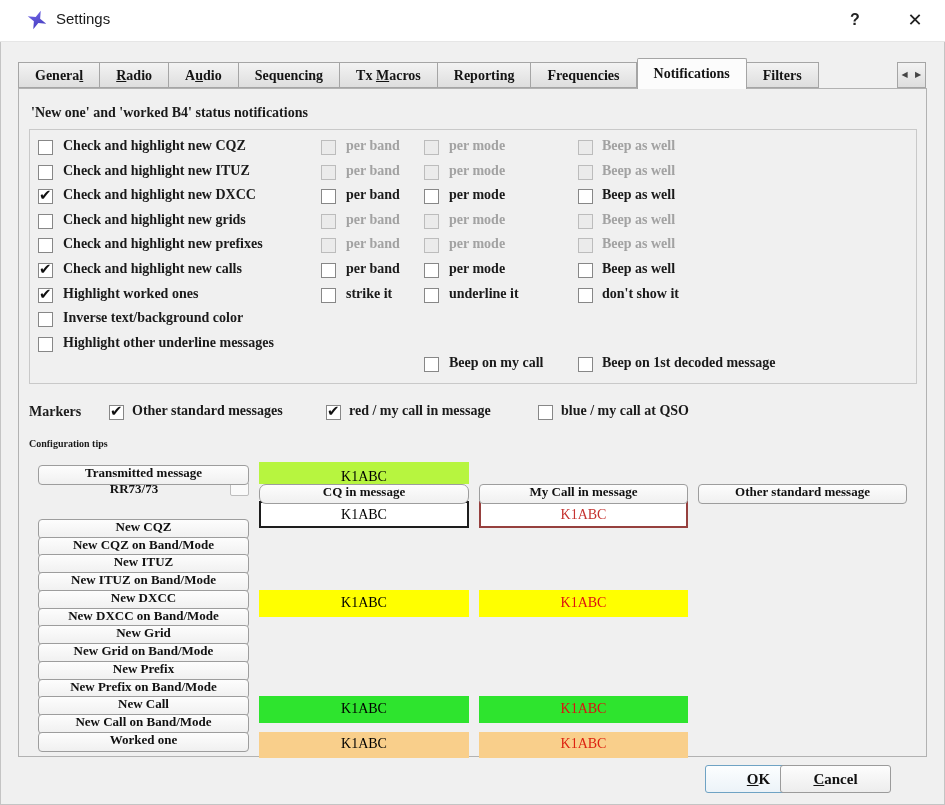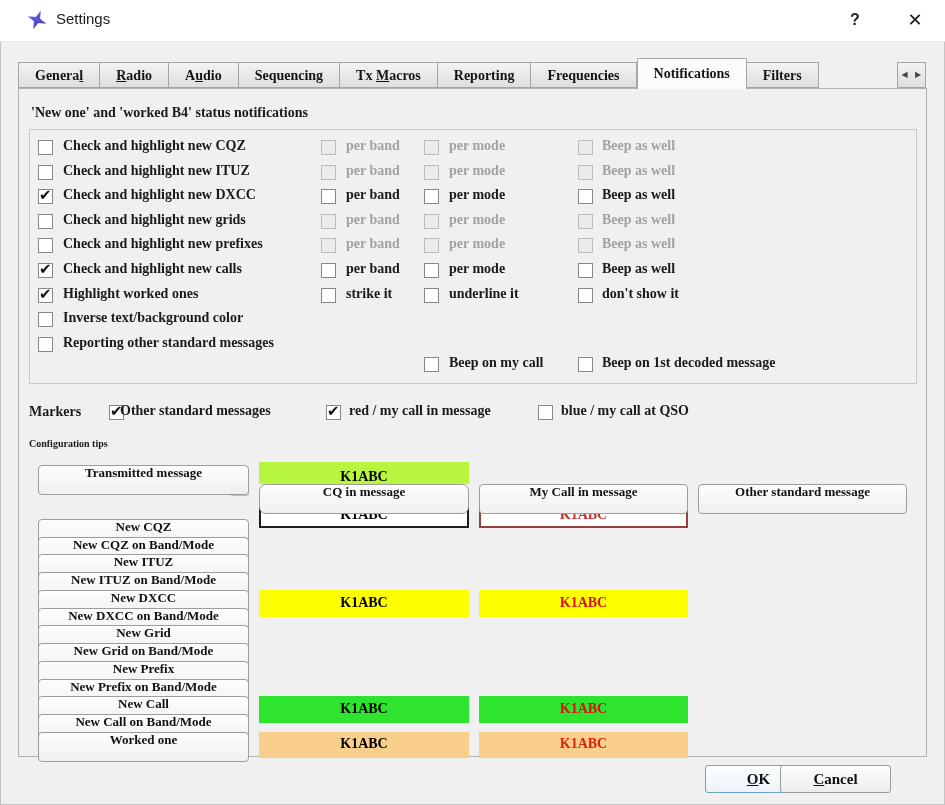--- a/index.html
+++ b/index.html
@@ -52,41 +52,41 @@
   .lab{position:absolute;top:-2px;font-size:14px;font-weight:bold;color:#1a1a1a;white-space:nowrap;}
   .lab.dis{color:#a2a2a2;}
   .pos-main.cb{left:9px;}  .pos-main.lab{left:34px;}
   .pos-c1.cb{left:292px;}  .pos-c1.lab{left:317px;}
   .pos-c2.cb{left:395px;}  .pos-c2.lab{left:420px;}
   .pos-c3.cb{left:549px;}  .pos-c3.lab{left:573px;}
 
   
   .markers{position:absolute;left:0;top:315px;width:909px;height:18px;}
   .markers .title{position:absolute;left:10px;top:0px;font-size:14px;font-weight:bold;color:#1a1a1a;}
-  .m-cb1{left:90px;} .m-l1{left:101px;}
+  .m-cb1{left:90px;} .m-l1{left:113px;}
   .m-cb2{left:307px;} .m-l2{left:330px;}
   .m-cb3{left:519px;} .m-l3{left:542px;}
   .markers .cb{top:1px;} .markers .lab{top:-1px;}
 
   
   .cfg-title{position:absolute;left:10px;top:349px;font-size:10px;font-weight:bold;color:#1a1a1a;}
-  .cfgbtn{position:absolute;height:30px;line-height:13px;text-align:center;
+  .cfgbtn{position:absolute;height:20px;line-height:13px;text-align:center;
     font-size:13px;font-weight:bold;color:#111;
     background:linear-gradient(#fdfdfd,#f0f0f0);
     border:1px solid #9d9d9d;border-radius:4px;box-sizing:border-box;
     white-space:nowrap;overflow:hidden;z-index:2;}
   .colL{left:19px;width:211px;}
   .colM{left:240px;width:210px;border-radius:7px;}
   .colR{left:460px;width:209px;}
   .colF{left:679px;width:209px;}
   .rr73{position:absolute;left:19px;width:192px;top:393px;height:15px;text-align:center;
     font-size:13px;font-weight:bold;color:#111;line-height:14px;}
   .rr73box{position:absolute;left:211px;top:393px;width:19px;height:14px;background:#fafafa;
     border:1px solid #bdbdbd;border-radius:2px;box-sizing:border-box;}
-  .sample{position:absolute;text-align:center;font-size:14px;font-weight:bold;
+  .sample{position:absolute;text-align:center;font-size:14px;font-weight:normal;
     box-sizing:border-box;line-height:25px;overflow:hidden;z-index:1;}
   .sm-h27{height:27px;}
   .sm-tx{top:373px;height:22px;line-height:30px;}
   .sm-row1{top:412px;line-height:24px;}
   .sm-dxcc{top:501px;}
   .sm-call{top:607px;}
   .sm-worked{top:643px;height:26px;line-height:24px;}
 
   
   .footbtn{position:absolute;top:765px;height:28px;font-size:15px;font-weight:bold;color:#111;
@@ -212,21 +212,21 @@
       <span class="lab pos-c3">don't show it</span>
     </div>
 
     <div class="nrow" style="top:213px">
       <span class="cb pos-main"></span>
       <span class="lab pos-main">Inverse text/background color</span>
     </div>
 
     <div class="nrow" style="top:238px">
       <span class="cb pos-main"></span>
-      <span class="lab pos-main">Reporting other standard messages</span>
+      <span class="lab pos-main">Highlight other underline messages</span>
     </div>
 
     <div class="nrow" style="top:258px">
       <span class="cb pos-c2"></span>
       <span class="lab pos-c2">Beep on my call</span>
       <span class="cb pos-c3"></span>
       <span class="lab pos-c3">Beep on 1st decoded message</span>
     </div>
   </div>
 

